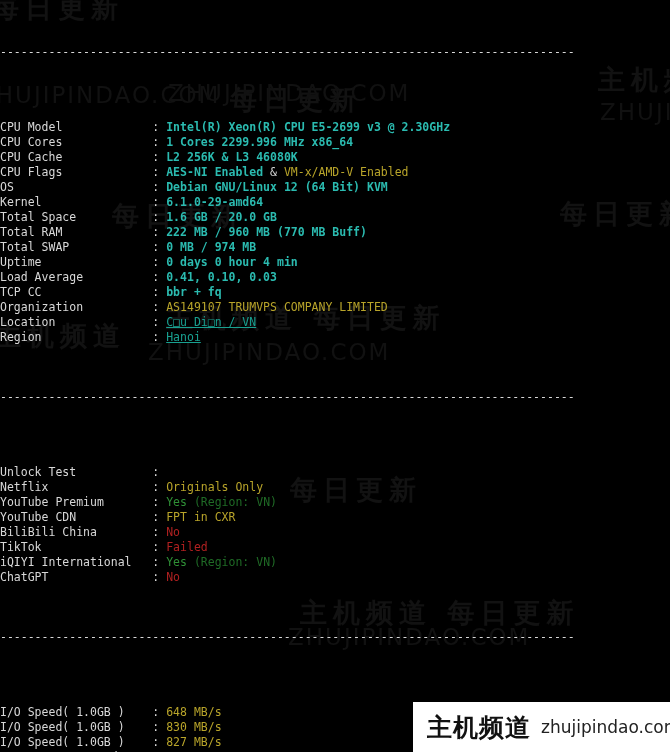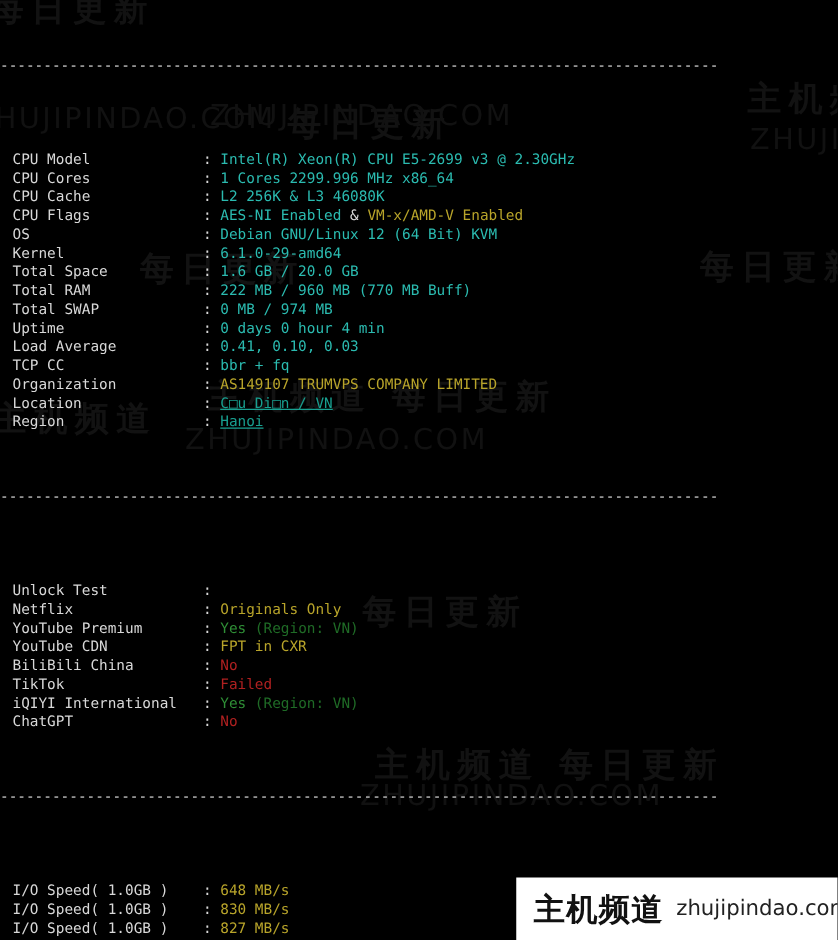--- a/index.html
+++ b/index.html
@@ -35,23 +35,23 @@
   }
   .sep {
     color: #d8d8d8;
     height: 15px;
     line-height: 15px;
     display: block;
     white-space: pre;
     overflow: hidden;
     font-size: 11.5px;
   }
-  .lbl  { color: #d8d8d8; margin-left: 10px; }
+  .lbl  { color: #d8d8d8; }
   .colon{ color: #d8d8d8; }
-  .cyan { color: #2bbbb0; }
+  .cyan { color: #2bbbb0; font-weight: bold; }
   .teal { color: #18a090; text-decoration: underline; }
   .yel  { color: #b8a42a; }
   .grn  { color: #2f8f36; }
   .dgrn { color: #1f6b26; }
   .red  { color: #b02020; }
   .wht  { color: #d8d8d8; }
 
   
   .wm {
     position: absolute;

